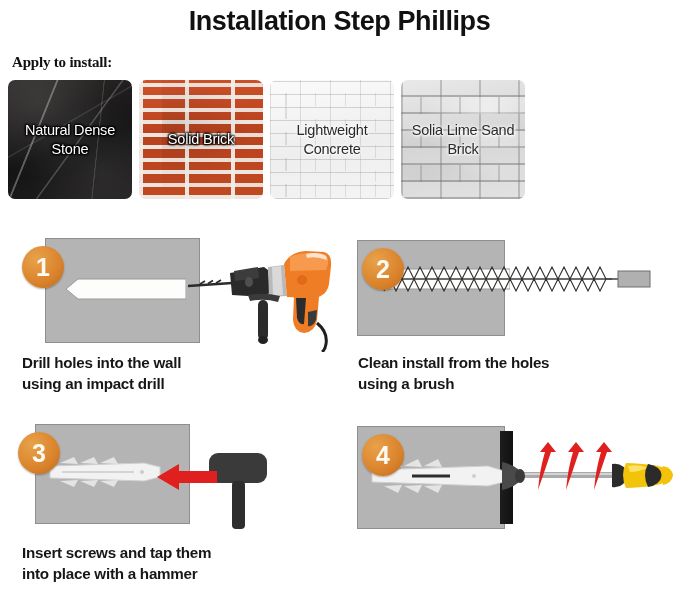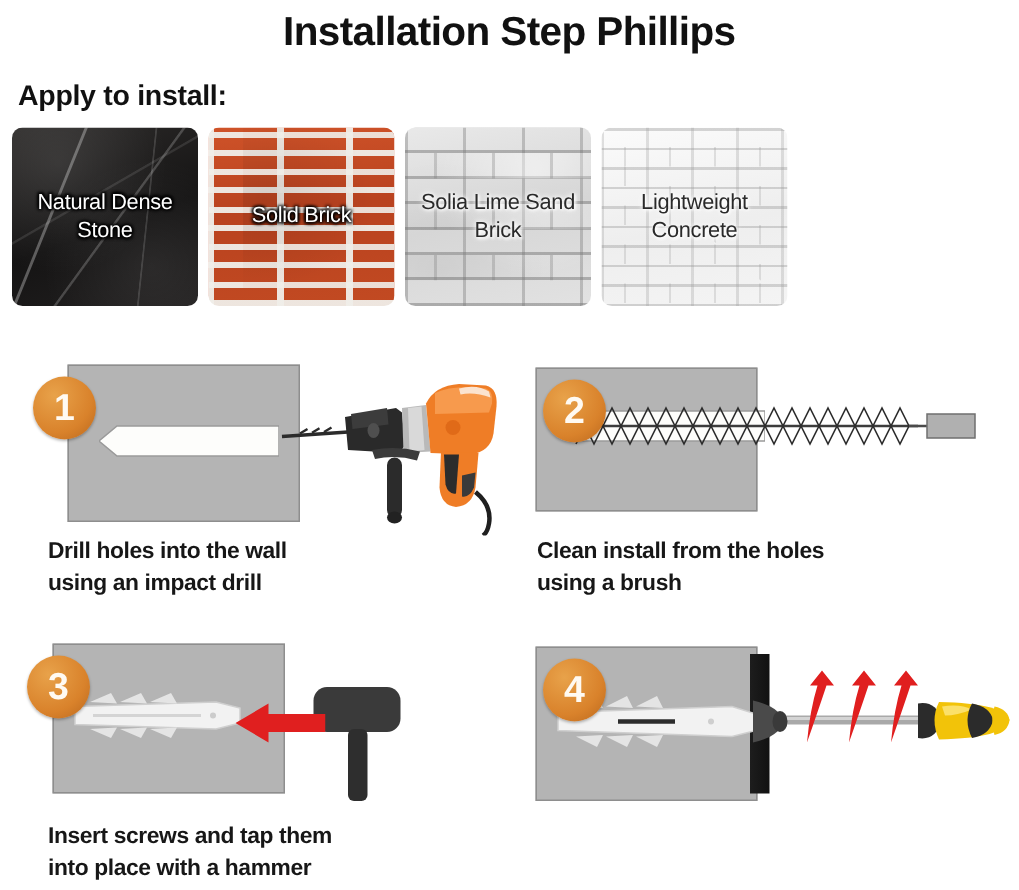--- a/index.html
+++ b/index.html
@@ -16,25 +16,26 @@
   .page-title {
     text-align: center;
     font-size: 27px;
     font-weight: bold;
     letter-spacing: -0.4px;
     color: #111111;
     padding-top: 4px;
     line-height: 34px;
   }
   .apply-label {
-    font-size: 19px;
+    font-size: 15px;
     font-weight: bold;
     color: #111111;
     margin: 16px 0 0 12px;
     letter-spacing: -0.2px;
+    font-family: Liberation Serif, serif;
   }
 
   
   .swatch-row {
     display: flex;
     gap: 7px;
     margin: 9px 0 0 8px;
     width: 663px;
   }
   .swatch {
@@ -180,21 +181,21 @@
 
   .hole {
     position: absolute;
     background: #fdfdfb;
     border: 1px solid #9a9a9a;
     z-index: 2;
   }
 
   .caption {
     position: absolute;
-    top: 126px; left: 32px;
+    top: 126px; left: 22px;
     font-size: 15.2px;
     line-height: 21px;
     font-weight: bold;
     color: #171717;
     letter-spacing: -0.25px;
     white-space: pre-line;
   }
   .cap-indent { left: 18px; }
 
   
@@ -227,28 +228,28 @@
 
   <div class="swatch tex-marble">
     <div class="swatch-label lbl-light">Natural Dense
 Stone</div>
   </div>
 
   <div class="swatch tex-redbrick">
     <div class="swatch-label lbl-light">Solid Brick</div>
   </div>
 
+  <div class="swatch tex-whitebrick">
+    <div class="swatch-label lbl-dark">Lightweight
+Concrete</div>
+  </div>
+
   <div class="swatch tex-limebrick">
     <div class="swatch-label lbl-dark">Solia Lime
 Sand Brick</div>
-  </div>
-
-  <div class="swatch tex-whitebrick">
-    <div class="swatch-label lbl-dark">Lightweight
-Concrete</div>
   </div>
 
 </div>
 
 <div class="steps">
 
   <div class="step step-1">
     <div class="scene">
       <div class="wall wall-1"></div>
 

